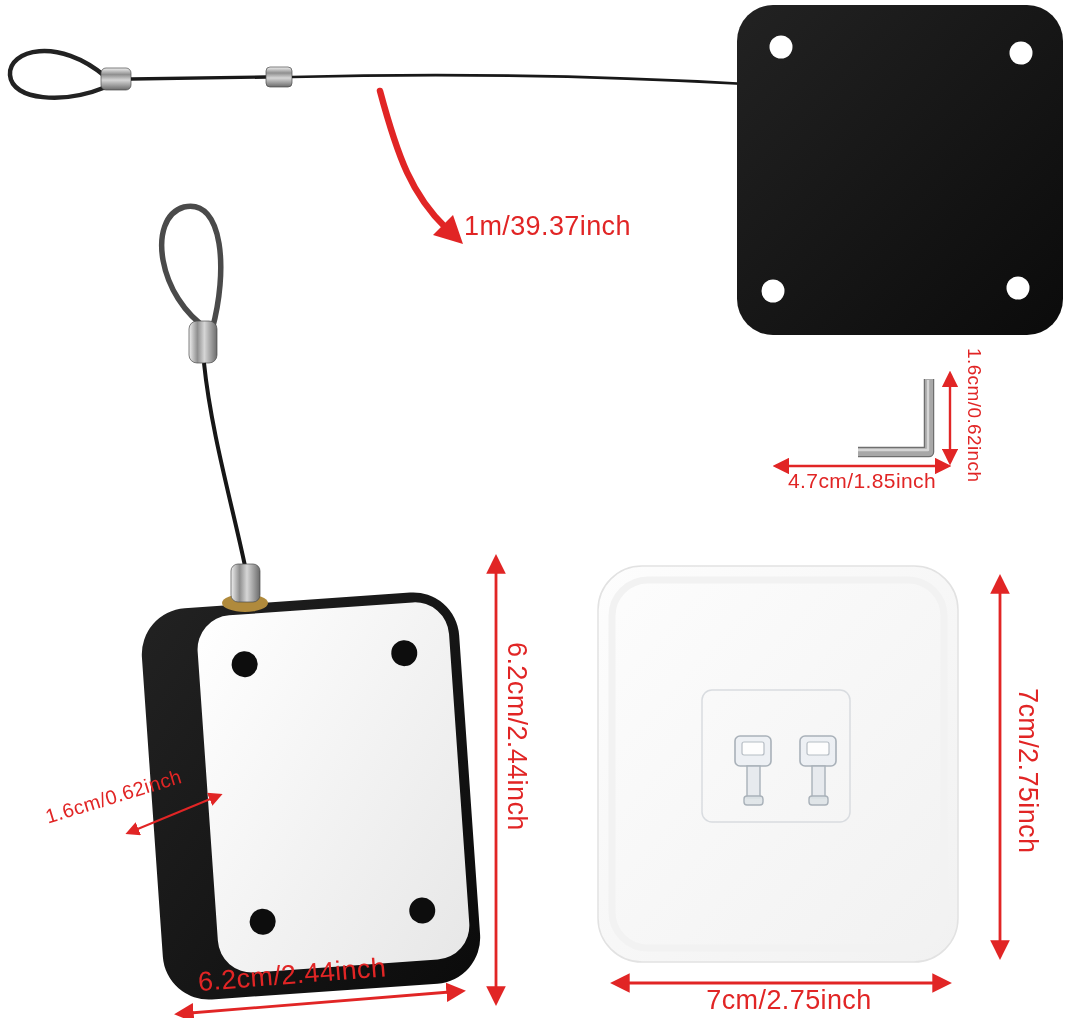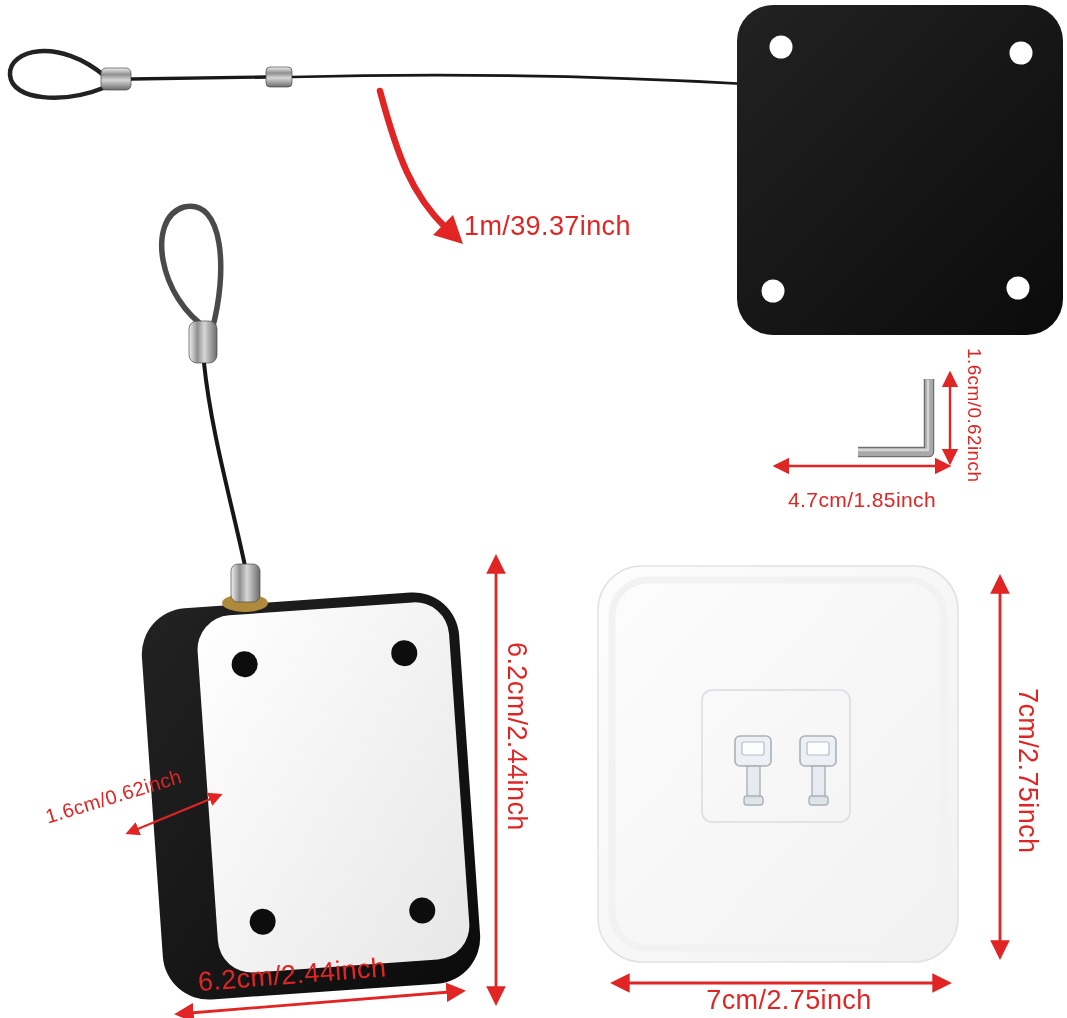--- a/index.html
+++ b/index.html
@@ -1,21 +1,21 @@
 <!DOCTYPE html>
 <html><head>
 <meta charset="utf-8">
 <style>
   html,body{margin:0;padding:0;background:#fff;}
   .canvas{position:relative;width:1067px;height:1018px;background:#fff;overflow:hidden;
           font-family:"Liberation Sans",sans-serif;border-radius:23px;}
   .scene{position:absolute;left:0;top:0;}
   .label{position:absolute;color:#e12525;white-space:nowrap;letter-spacing:.4px;line-height:1.1;}
   .lbl-wire-length  {left:464px;top:212px;font-size:27px;}
-  .lbl-hex-length   {left:772px;top:469px;width:180px;text-align:center;font-size:21px;margin-top:19px;}
+  .lbl-hex-length   {left:772px;top:469px;width:180px;text-align:center;font-size:21px;}
   .lbl-hex-height   {left:984px;top:348px;font-size:19px;transform:rotate(90deg);transform-origin:0 0;}
   .lbl-closer-height{left:531px;top:642px;font-size:27px;transform:rotate(90deg);transform-origin:0 0;}
   .lbl-closer-width {left:198px;top:968px;font-size:27px;transform:rotate(-4.5deg);transform-origin:0 50%;}
   .lbl-closer-depth {left:46px;top:806px;font-size:20px;transform:rotate(-17deg);transform-origin:0 50%;}
   .lbl-plate-height {left:1042px;top:688px;font-size:27px;transform:rotate(90deg);transform-origin:0 0;}
   .lbl-plate-width  {left:704px;top:986px;width:170px;text-align:center;font-size:27px;}
 </style>
 </head>
 <body>
 

